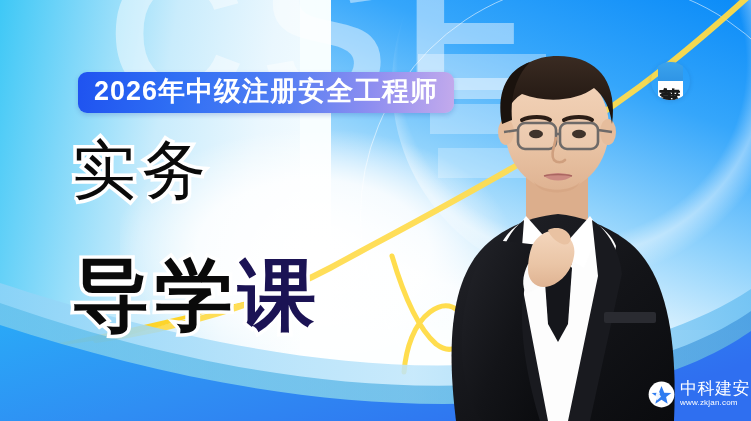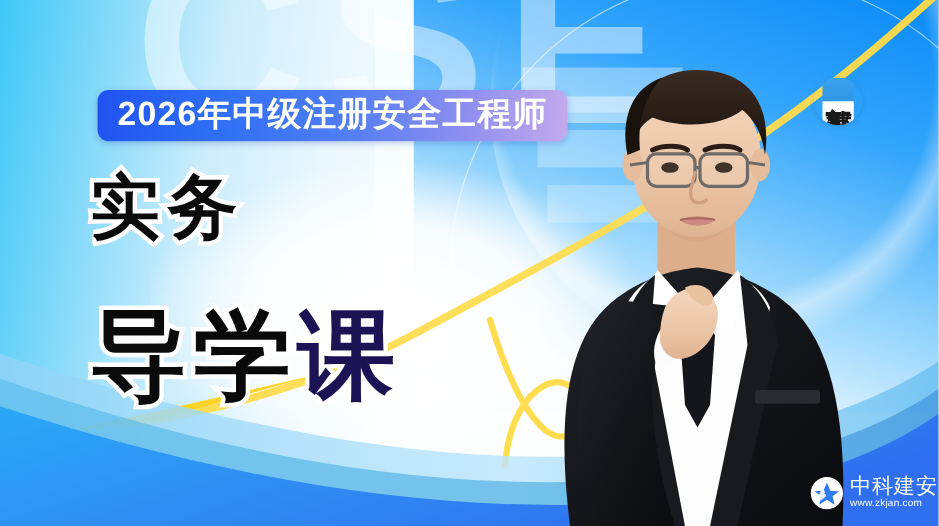--- a/index.html
+++ b/index.html
@@ -76,30 +76,30 @@
     font-size:27px;line-height:1;
     font-weight:bold;
     letter-spacing:1px;
     white-space:nowrap;
     box-shadow:0 2px 5px rgba(30,60,160,.22);
   }
 
   
   .headline1{
     position:absolute;left:72px;top:138px;
-    font-size:56px;line-height:1;
-    font-weight:bold;
+    font-size:64px;line-height:1;
+    font-weight:normal;
     letter-spacing:6px;
     color:#0a0a0a;
     -webkit-text-stroke:7px #ffffff;
     paint-order:stroke fill;
     white-space:nowrap;
   }
   .headline2{
-    position:absolute;left:72px;top:245px;
+    position:absolute;left:72px;top:256px;
     font-size:78px;line-height:1;
     font-weight:bold;
     letter-spacing:5px;
     white-space:nowrap;
     -webkit-text-stroke:7px #ffffff;
     paint-order:stroke fill;
     color:#0a0a0a;
   }
   .headline2 .accent{color:#1b1354;}
 

